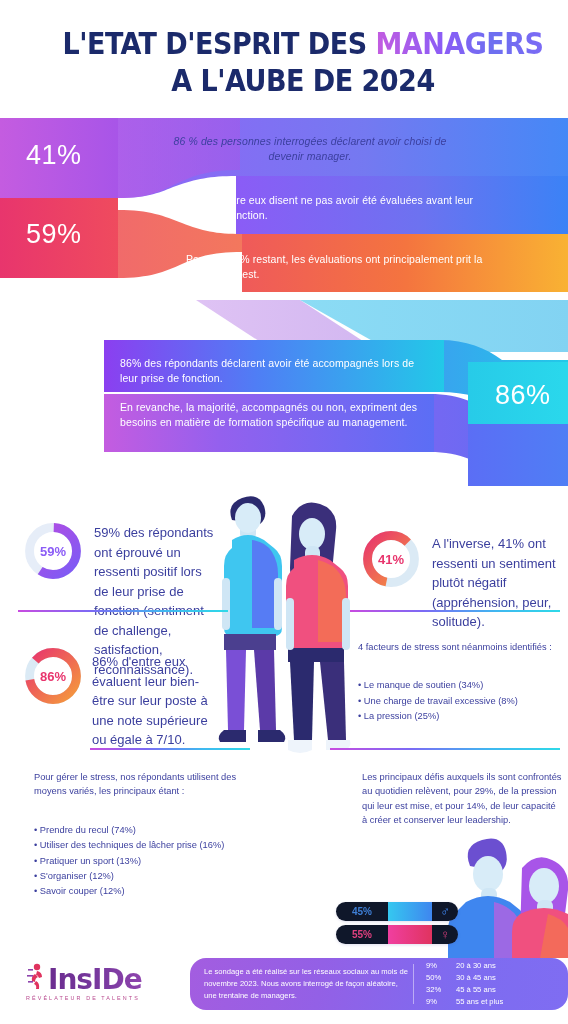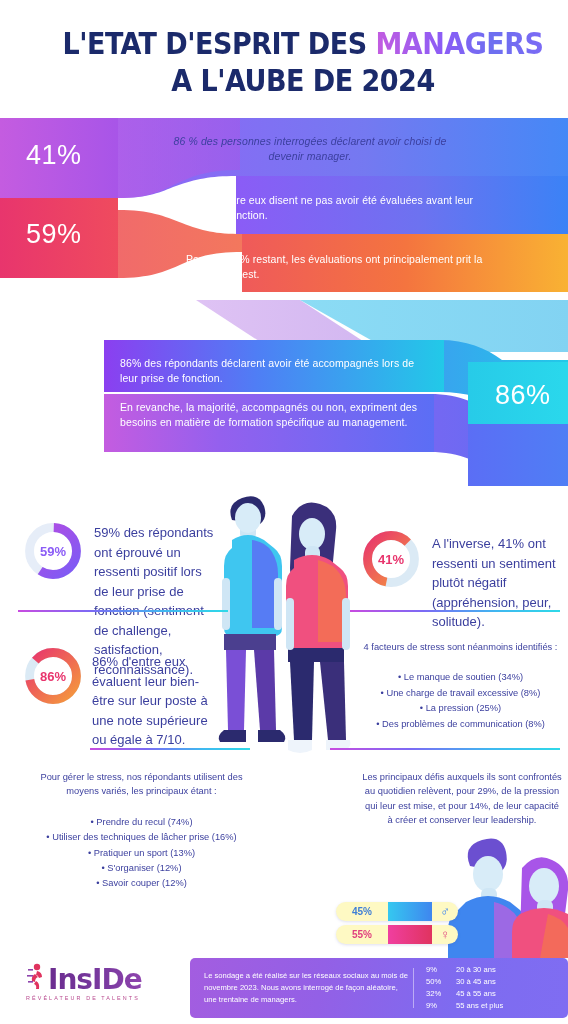--- a/index.html
+++ b/index.html
@@ -37,42 +37,42 @@
   .donut svg { width:62px; height:62px; display:block; }
   .donut .dlabel { position:absolute; left:0; top:0; width:62px; height:62px;
                    display:flex; align-items:center; justify-content:center;
                    font-size:13px; font-weight:bold; }
   .stat-text { position:absolute; font-size:13px; line-height:1.5; color:#3b3f9e; }
 
   .divider { position:absolute; height:1.5px; border:0; }
   .div-a { background:linear-gradient(90deg,#c84ce0 0%,#7b6af5 35%,#3fb8f0 70%,#2fd9e8 100%); }
 
   
-  .list-block { position:absolute; font-size:9.3px; line-height:1.55; color:#3b3f9e;text-align:center; }
-  .list-block ul { list-style:none; margin-top:16px; }
+  .list-block { position:absolute; font-size:9.3px; line-height:1.55; color:#3b3f9e; }
+  .list-block ul { list-style:none; margin-top:24px; }
   .list-block li { margin-bottom:1px; }
   .list-block li:before { content:"• "; }
 
   
   .gbar { position:absolute; height:19px; border-radius:9.5px; overflow:hidden;
-          display:flex; align-items:center; background:#fef9c3;
+          display:flex; align-items:center; background:#0f172a;
           box-shadow:0 1px 3px rgba(80,80,160,.18); }
   .gbar .gpct { width:52px; text-align:center; font-size:10px; font-weight:bold; z-index:2; }
   .gbar .gfill { flex:1; height:100%; }
   .gbar .gicon { width:26px; text-align:center; font-size:13px; z-index:2; }
   .g-male .gpct { color:#3f7fd6; }
   .g-male .gfill { background:linear-gradient(90deg,#35c8f0 0%,#3f86ef 100%); }
   .g-male .gicon { color:#3f86ef; }
   .g-female .gpct { color:#e0407f; }
   .g-female .gfill { background:linear-gradient(90deg,#f03fa0 0%,#e0335f 100%); }
   .g-female .gicon { color:#e0407f; }
 
   
-  .footer { position:absolute; left:190px; top:958px; width:378px; height:60px;
-            border-radius:5px;
+  .footer { position:absolute; left:190px; top:958px; width:378px; height:52px;
+            border-radius:16px;
             background:linear-gradient(100deg,#a35de0 0%,#9360e6 35%,#7e6bf0 70%,#7f6df2 100%);
             color:#ffffff; display:flex; align-items:center; padding:0 14px; }
   .footer .fnote { font-size:7.6px; line-height:1.55; width:205px; }
   .footer .fsep { width:1px; height:40px; background:rgba(255,255,255,.45); margin:0 12px 0 4px; }
   .footer .fages { display:flex; font-size:7.6px; line-height:1.6; }
   .footer .fages .col-p { width:30px; }
   .footer .fages .col-r { }
 
   
   .logo { position:absolute; left:26px; top:962px; width:150px; }
@@ -269,21 +269,20 @@
     <div class="dlabel" style="color:#e8356d;">86%</div>
   </div>
   <div class="stat-text" style="left:92px; top:652px; width:125px;">86% d'entre eux évaluent leur bien-être sur leur poste à une note supérieure ou égale à 7/10.</div>
 
   <div class="list-block" style="left:358px; top:640px; width:205px;">
     <div>4 facteurs de stress sont néanmoins identifiés :</div>
     <ul>
       <li>Le manque de soutien (34%)</li>
       <li>Une charge de travail excessive (8%)</li>
       <li>La pression (25%)</li>
-      <li>Des problèmes de communication (8%)</li>
     </ul>
   </div>
 
   <div class="divider div-a" style="left:90px; top:748px; width:160px;"></div>
   <div class="divider div-a" style="left:330px; top:748px; width:230px;"></div>
 
   <div class="list-block" style="left:34px; top:770px; width:215px;">
     <div>Pour gérer le stress, nos répondants utilisent des moyens variés, les principaux étant :</div>
     <ul>
       <li>Prendre du recul (74%)</li>

